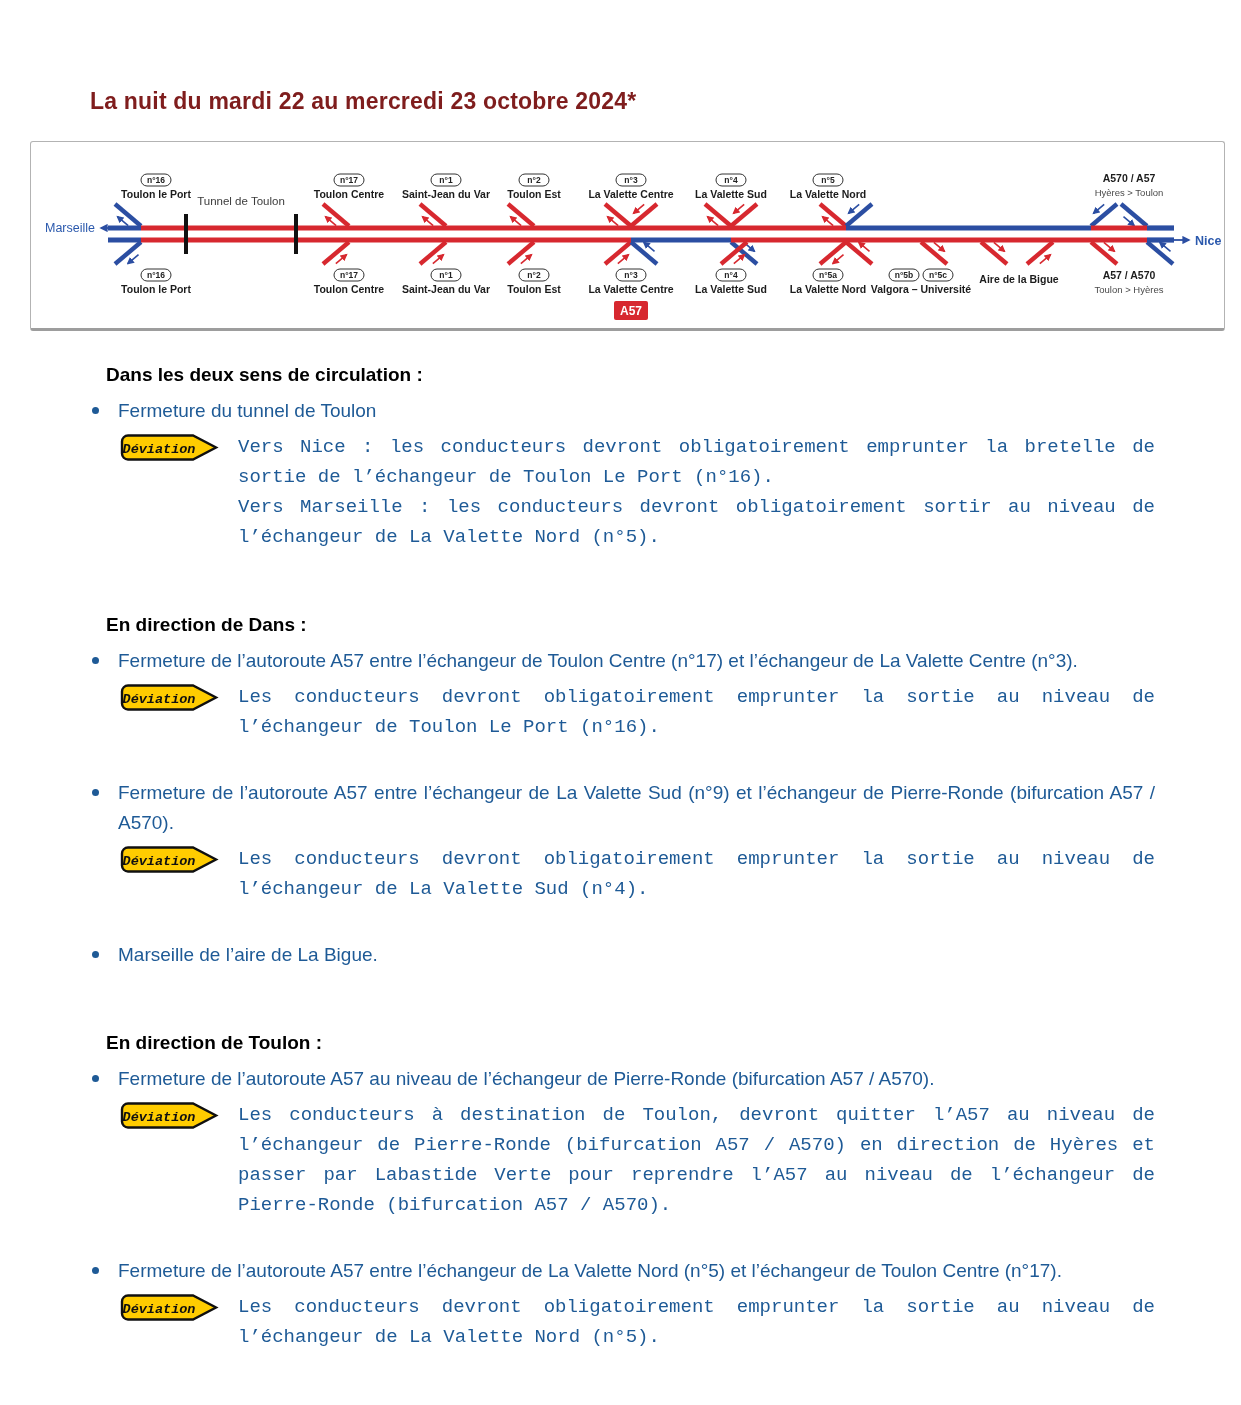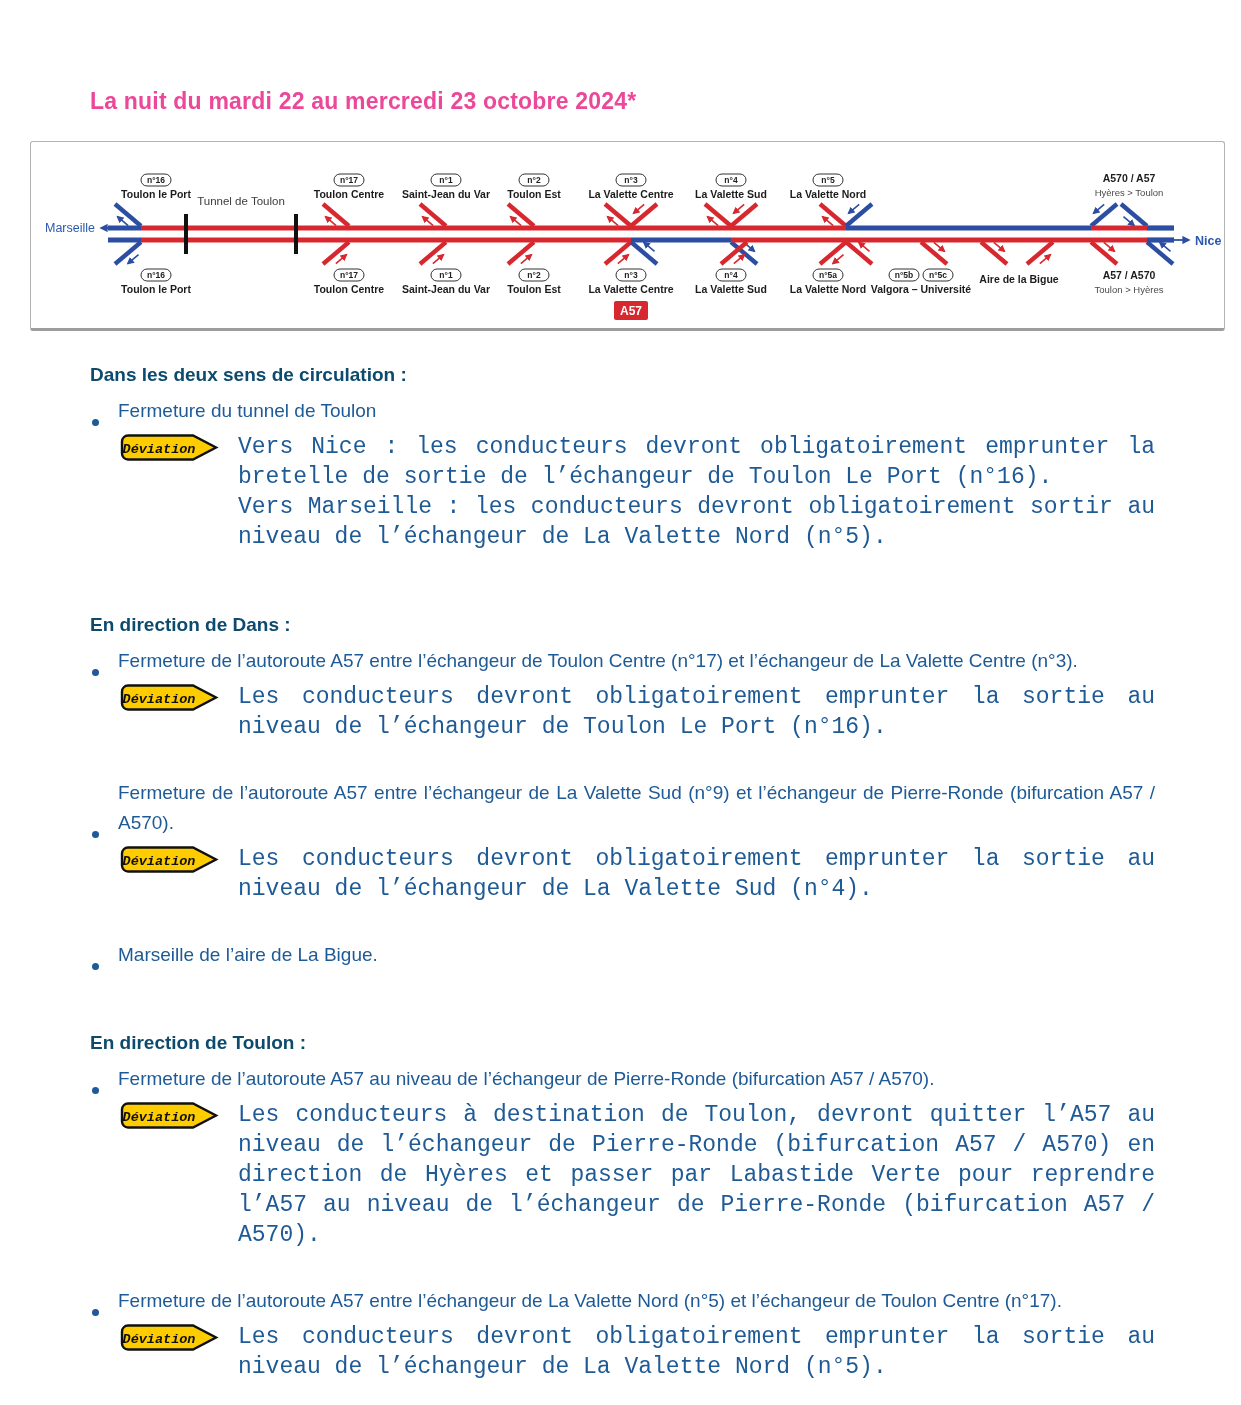--- a/index.html
+++ b/index.html
@@ -3,47 +3,47 @@
 <meta charset="utf-8">
 <style>
   html,body{margin:0;padding:0;background:#ffffff;}
   body{
     width:1241px;height:1405px;position:relative;overflow:hidden;
     font-family:"Liberation Sans","DejaVu Sans",sans-serif;
     -webkit-font-smoothing:antialiased;
   }
   .page-title{
     margin:88px 86px 0 90px;
-    font-size:23px;font-weight:bold;color:#ec4899;letter-spacing:.2px;
+    font-size:23px;font-weight:bold;color:#7f1d1d;letter-spacing:.2px;
   }
   .diagram-box{
     margin:26px 16px 0 30px;width:1193px;height:186px;
     border:1px solid #b3b3b3;border-bottom:3px solid #9d9d9d;border-radius:3px;
     background:#ffffff;position:relative;
   }
   .diagram-box svg{display:block;width:100%;height:100%;}
   .content{margin:0 86px 0 90px;color:#1e5a96;}
   .section{margin-top:62px;}
   .section:first-child{margin-top:33px;}
   .section-heading{
-    font-size:19px;font-weight:bold;color:#0c4a6e;margin:0 0 10px 0;
+    font-size:19px;font-weight:bold;color:#000000;margin:0 0 10px 16px;
   }
   .item{margin-bottom:36px;}
   .item:last-child{margin-bottom:0;}
-  .bullet-row{display:flex;align-items:flex-end;margin:0 0 2px 2px;}
+  .bullet-row{display:flex;align-items:flex-start;margin:0 0 2px 2px;}
   .bullet-dot{
     flex:0 0 auto;width:7px;height:7px;border-radius:50%;
     background:#1e5a96;margin:11px 19px 0 0;
   }
   .bullet-text{
     flex:1 1 auto;font-size:19px;line-height:30px;text-align:justify;
   }
   .dev-row{position:relative;padding-left:148px;margin-top:6px;min-height:30px;font-family:Liberation Mono, monospace;}
   .dev-badge{position:absolute;left:30px;top:2px;display:block;}
-  .dev-text{font-size:23px;line-height:30px;text-align:justify;}
+  .dev-text{font-size:19px;line-height:30px;text-align:justify;}
   .dev-text p{margin:0;}
 </style>
 </head>
 <body>
 
 <div class="page-title">La nuit du mardi 22 au mercredi 23 octobre 2024*</div>
 
 <div class="diagram-box">
   <svg id="diagram-svg" viewBox="0 0 1193 186">
       <defs>

